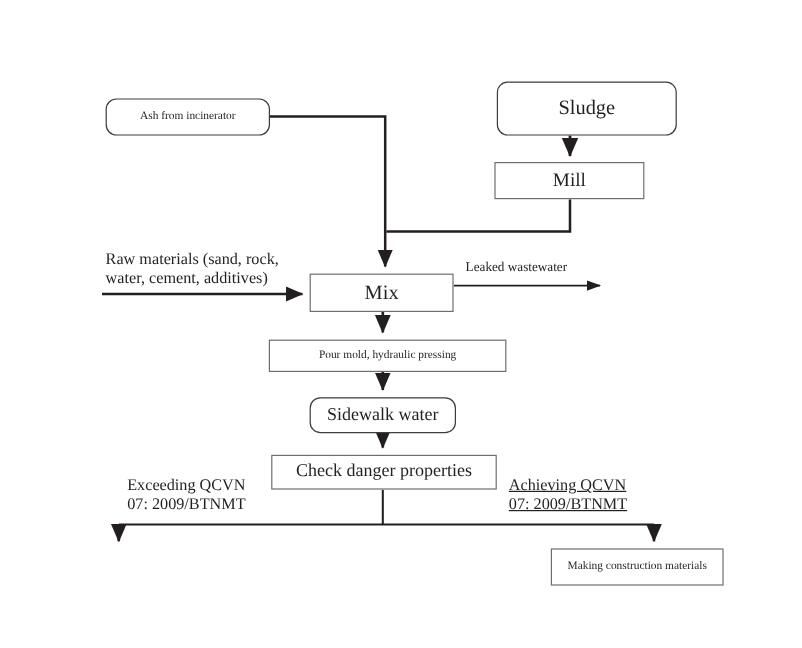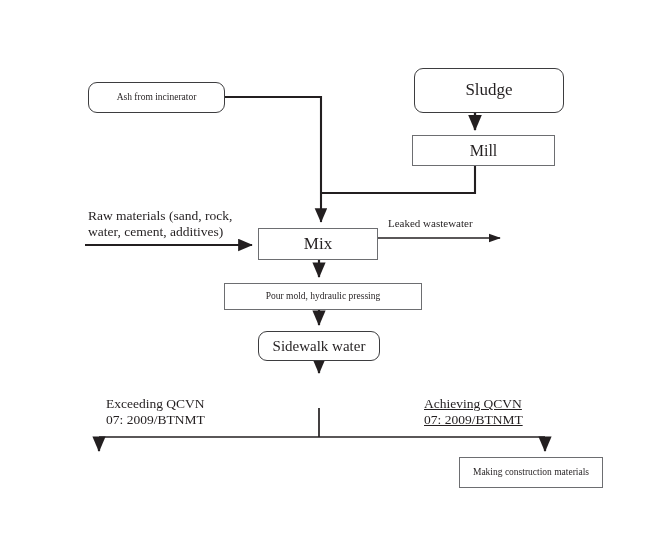--- a/index.html
+++ b/index.html
@@ -53,21 +53,21 @@
     position: absolute;
     background: transparent;
     color: #231f20;
     line-height: 1.22;
     white-space: pre-line;
     z-index: 3;
   }
   
   #node-ash        { left: 88px;  top: 82px;  width: 137px; height: 31px; font-size: 9.5px; }
   #node-sludge     { left: 400px; top: 68px;  width: 150px; height: 45px; font-size: 17px; margin-left: 14px; }
-  #node-mill       { left: 412px; top: 135px; width: 143px; height: 31px; font-size: 16px; }
+  #node-mill       { left: 412px; top: 135px; width: 125px; height: 31px; font-size: 16px; }
   #node-mix        { left: 258px; top: 228px; width: 120px; height: 32px; font-size: 17px; }
   #node-pour       { left: 224px; top: 283px; width: 198px; height: 27px; font-size: 9.5px; }
   #node-tiles      { left: 258px; top: 331px; width: 122px; height: 30px; font-size: 15px; }
   #node-check      { left: 226px; top: 379px; width: 188px; height: 29px; font-size: 15px; }
   #node-burial     { left: 40px;  top: 457px; width: 148px; height: 31px; font-size: 13px; }
   #node-construct  { left: 459px; top: 457px; width: 144px; height: 31px; font-size: 9.5px; }
   
   #label-raw       { left: 88px;  top: 208px; font-size: 13.5px; }
   #label-leaked    { left: 388px; top: 217px; font-size: 11px; }
   #label-exceed    { left: 106px; top: 396px; font-size: 13.5px; }
@@ -118,20 +118,21 @@
   <div class="node rounded" id="node-sludge">Sludge</div>
 
   <div class="node" id="node-mill">Mill</div>
 
   <div class="node" id="node-mix">Mix</div>
 
   <div class="node" id="node-pour">Pour mold, hydraulic pressing</div>
 
   <div class="node rounded" id="node-tiles">Sidewalk water</div>
 
+  <div class="node" id="node-check">Check danger properties</div>
 
 
   <div class="node" id="node-construct">Making construction materials</div>
 
   <div class="label" id="label-raw">Raw materials (sand, rock,
 water, cement, additives)</div>
 
   <div class="label" id="label-leaked">Leaked wastewater</div>
 
   <div class="label" id="label-exceed">Exceeding QCVN

